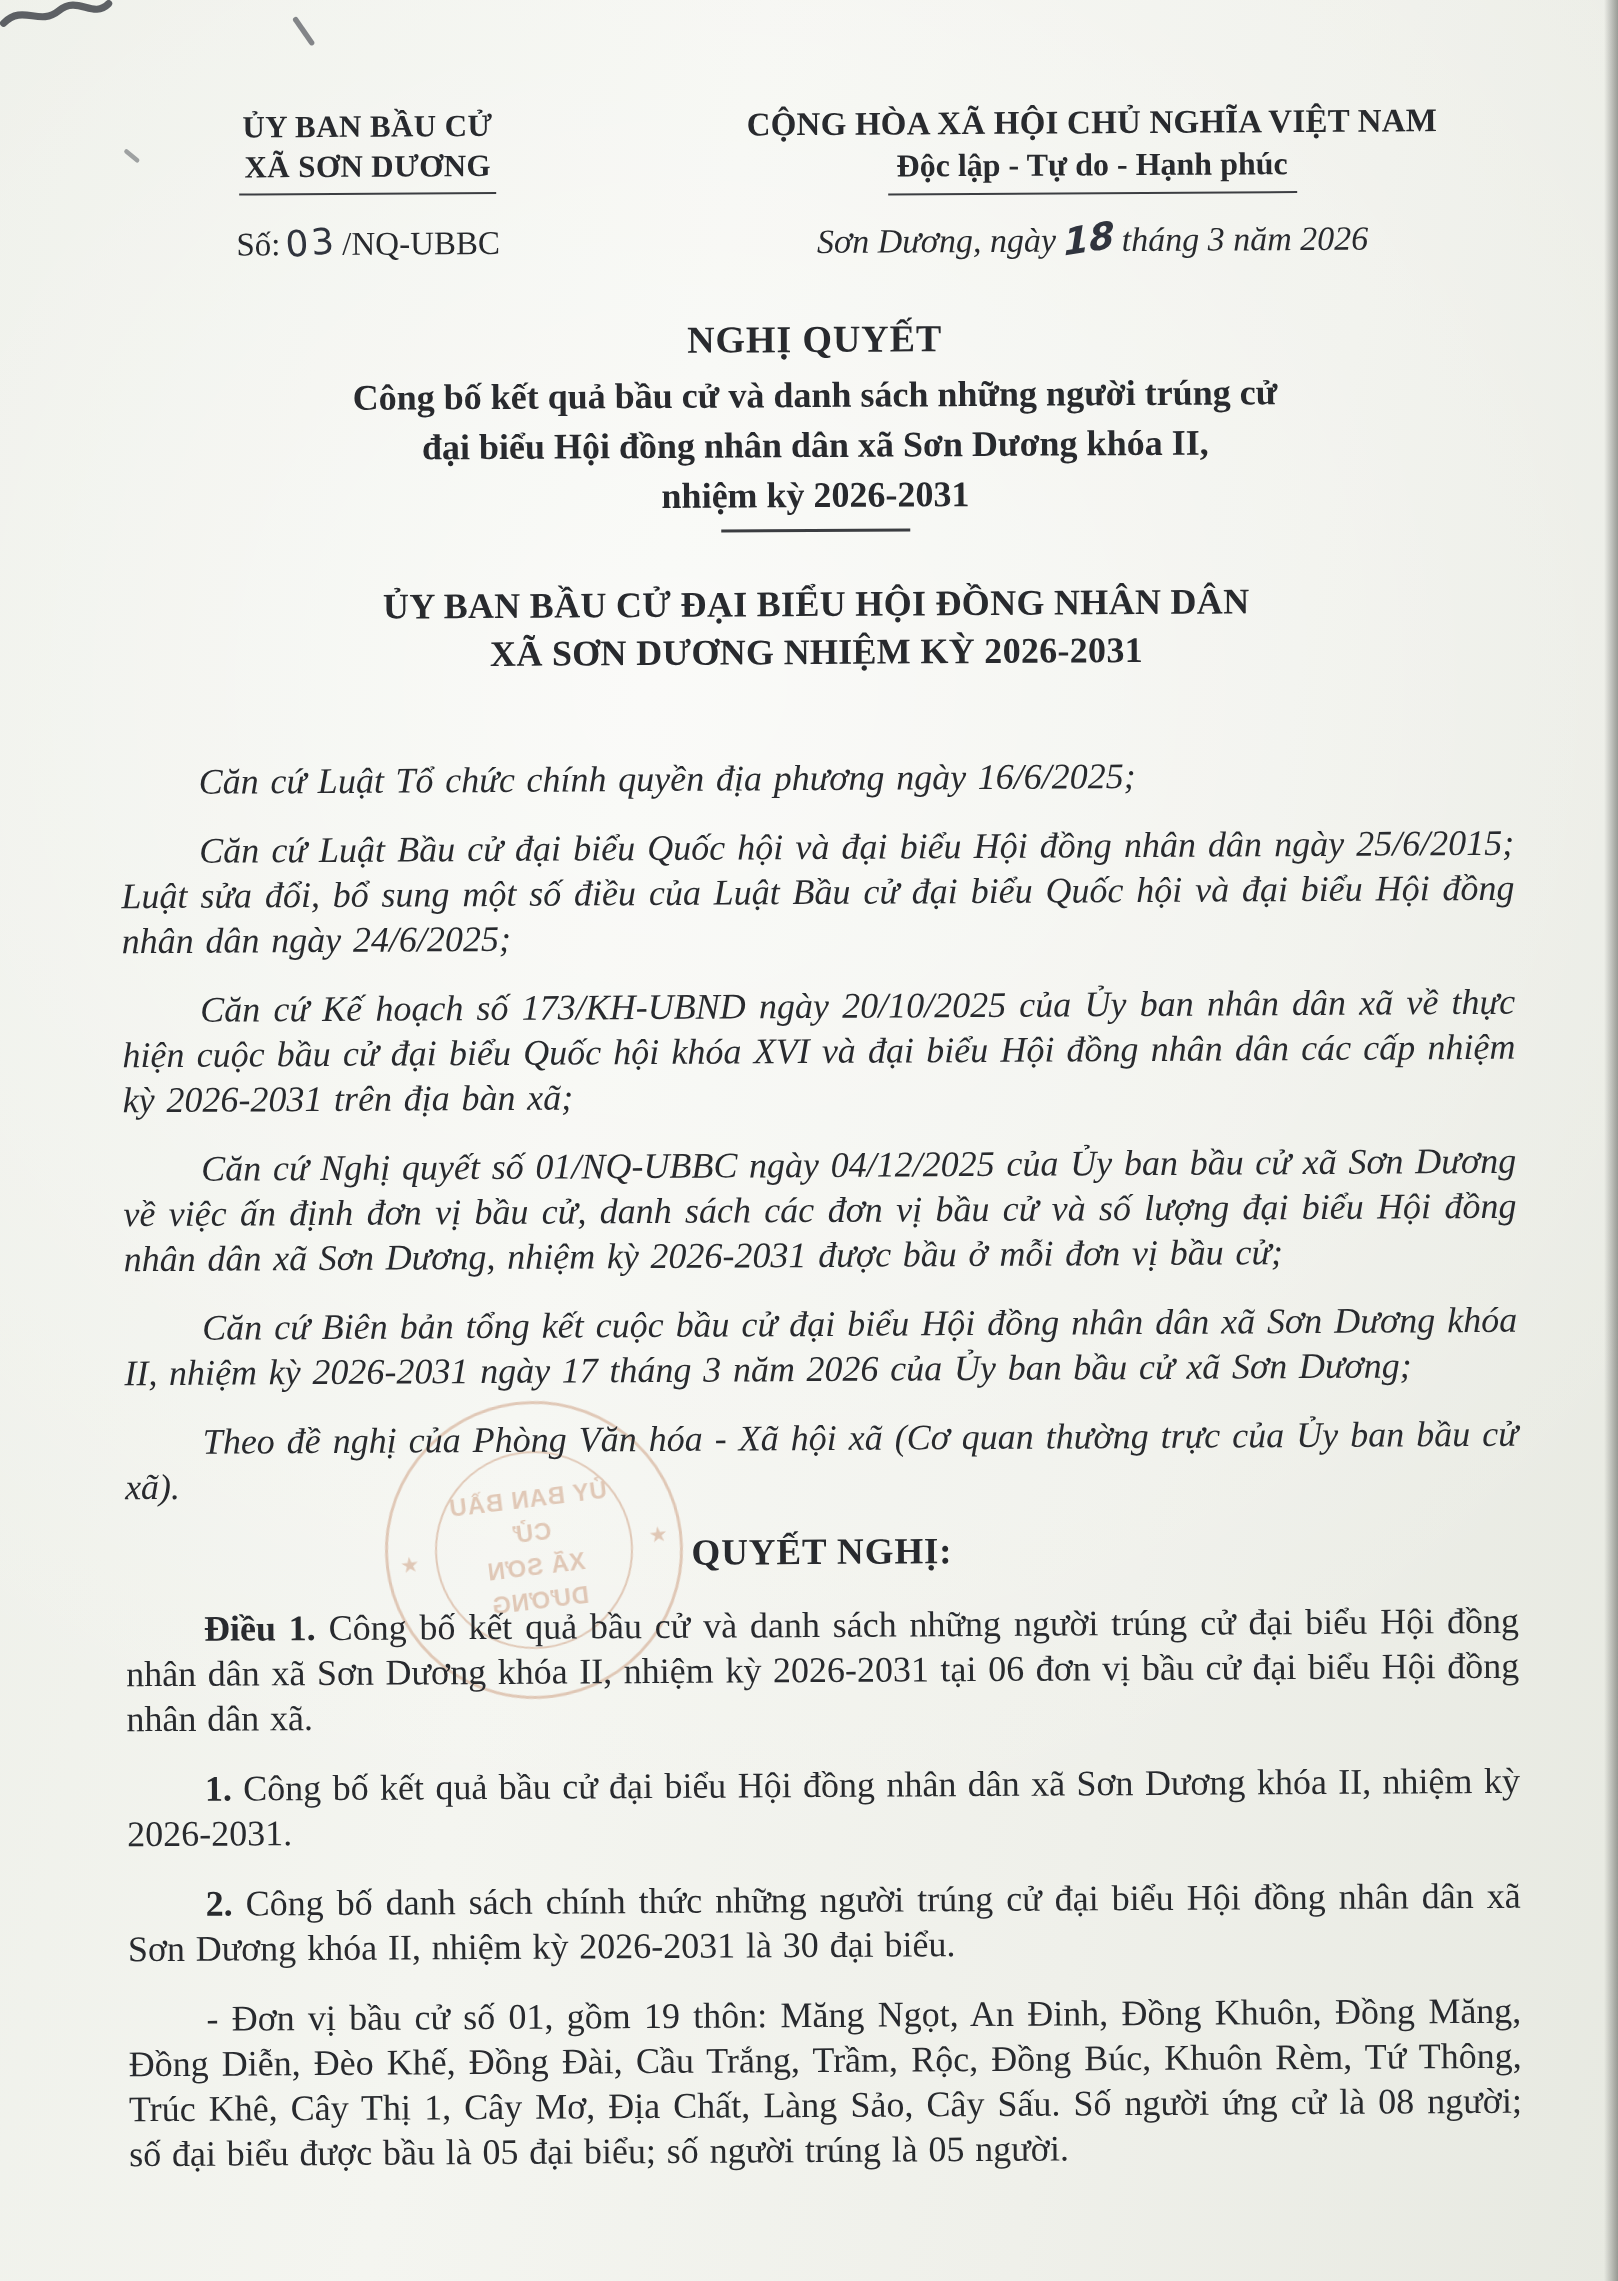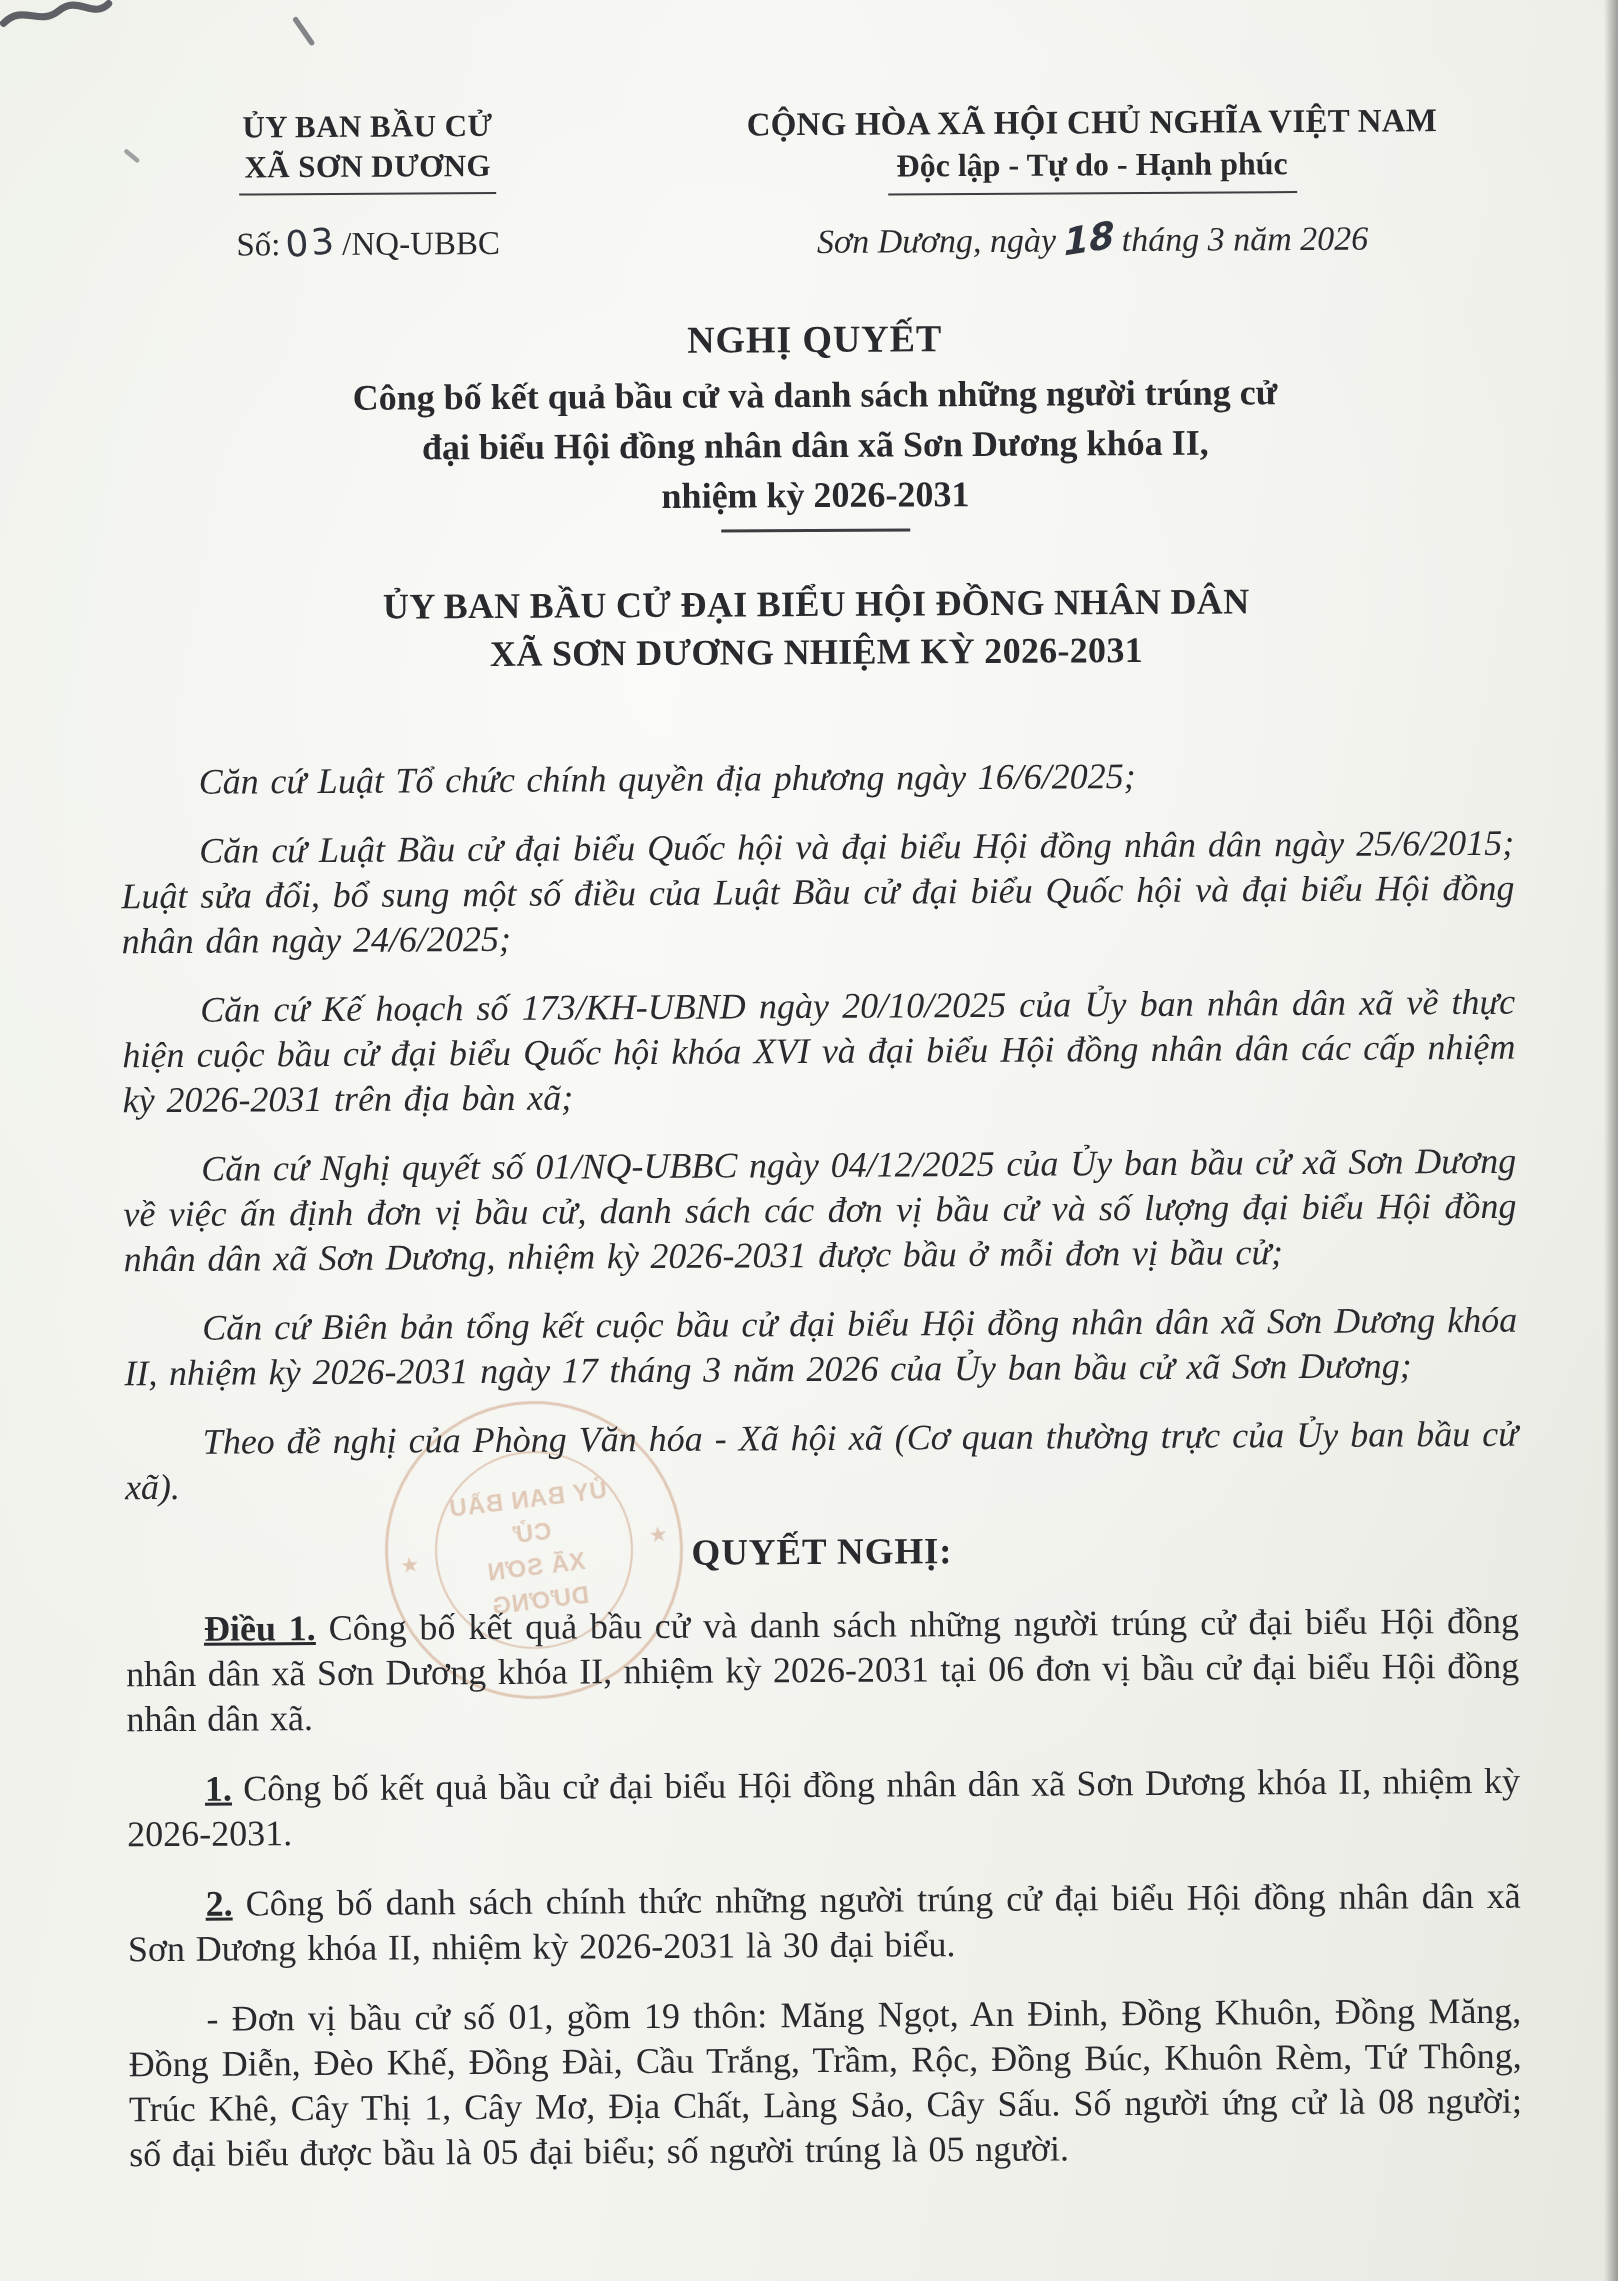--- a/index.html
+++ b/index.html
@@ -48,21 +48,21 @@
   .doc-subtitle{margin-top:9px;text-align:center;font-weight:bold;font-size:36px;line-height:50px;}
   .title-rule{width:189px;height:2.7px;background:#3b3d41;margin:9px auto 0;}
   .committee{margin-top:48px;text-align:center;font-weight:bold;font-size:36px;line-height:48px;letter-spacing:0.3px;}
 
   .recitals{margin-top:80px;}
   .rp{font-style:italic;font-size:36px;line-height:45px;margin:0 0 24px 0;
     text-indent:78px;text-align:justify;word-spacing:2.7px;}
   .resolve-heading{margin:14.3px 0 30px 0;text-align:center;font-weight:bold;font-size:37px;letter-spacing:0.9px;}
   .articles .ap{font-size:36px;line-height:45px;margin:0 0 25px 0;
     text-indent:78px;text-align:justify;word-spacing:1.8px;}
-  .articles .lead{font-weight:bold;text-decoration:underline;}
+  .articles .lead{font-weight:bold;}
 </style>
 </head>
 <body>
 
 <div class="page">
 
   <div class="edge-right"></div>
 
   <svg class="pen-marks" width="374" height="196" viewBox="0 0 420 220">
     <path d="M4 26 C 26 4, 44 30, 66 12 S 104 22, 122 4" fill="none" stroke="#43464c" stroke-width="8" stroke-linecap="round" opacity="0.85"></path>

